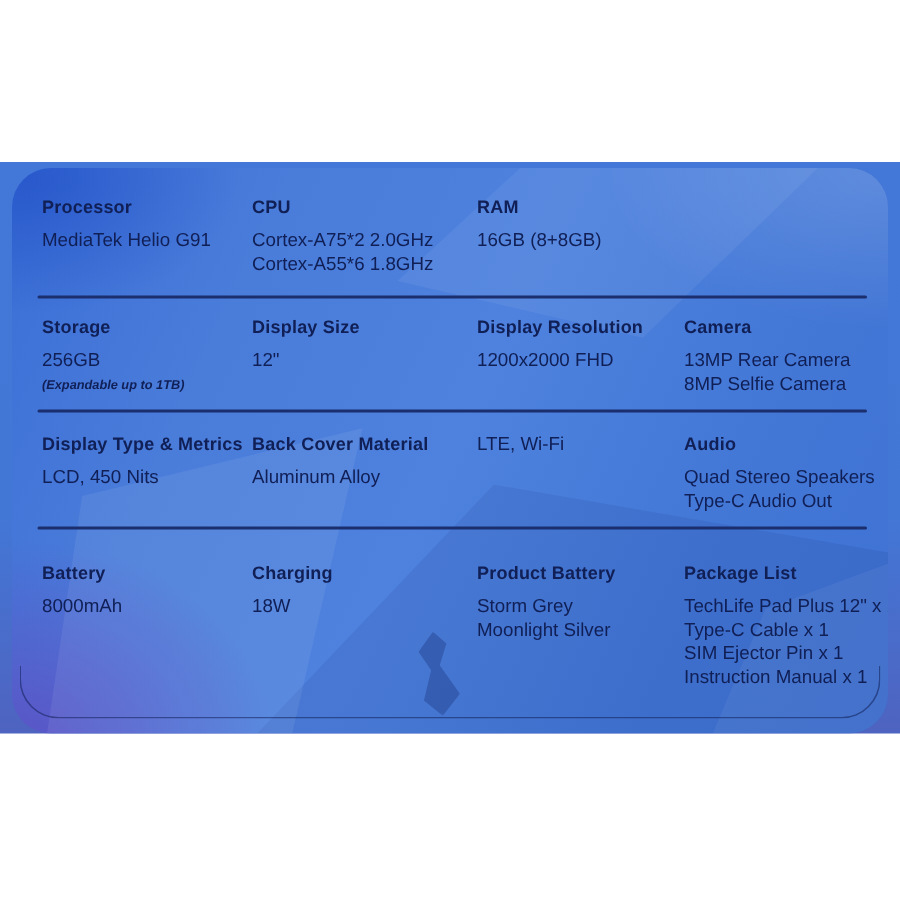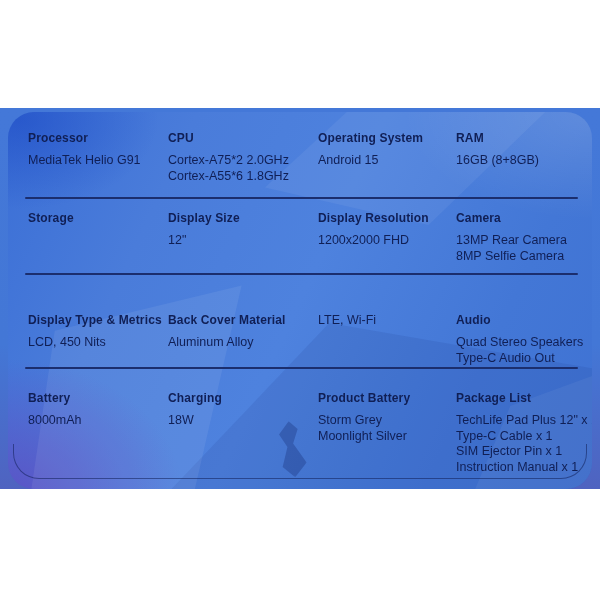--- a/index.html
+++ b/index.html
@@ -41,21 +41,21 @@
     border:1.6px solid rgba(18,32,88,0.55); border-top:none;
     border-radius:0 0 26px 26px; pointer-events:none;
   }
   .rows{position:absolute; inset:0;}
   .row{
     display:grid; grid-template-columns:140px 150px 138px 1fr;
     padding-left:20px; padding-right:10px; box-sizing:border-box;
   }
   .row1{height:85px; padding-top:19px;}
   .row2{height:74px; padding-top:12px;}
-  .row3{height:92px; padding-top:38px;}
+  .row3{height:76px; padding-top:14px;}
   .row4{padding-top:22px;}
   .divider{
     height:2px; margin-left:17px; margin-right:14px;
     background:var(--divider_navy); border-radius:1px;
   }
   .cell{padding-right:8px;}
   .label{
     font-size:12px; font-weight:700; color:var(--text_navy);
     letter-spacing:.15px; margin-bottom:8px; white-space:nowrap;
   }
@@ -88,36 +88,34 @@
             </div>
   </div>
           <div class="cell">
     <div class="label">CPU</div>
     <div class="values">
               <div class="value">Cortex-A75*2 2.0GHz</div>
               <div class="value">Cortex-A55*6 1.8GHz</div>
             </div>
   </div>
           <div class="cell">
-    <div class="label">Operating System</div>
-    <div class="values">
-              <div class="value">Android 15</div>
-            </div>
-  </div>
-          <div class="cell">
     <div class="label">RAM</div>
     <div class="values">
               <div class="value">16GB (8+8GB)</div>
             </div>
   </div>
         </div>
         <div class="divider"></div>
         <div class="row row2">
           <div class="cell">
     <div class="label">Storage</div>
+    <div class="values">
+              <div class="value">256GB</div>
+              <div class="note">(Expandable up to 1TB)</div>
+            </div>
   </div>
           <div class="cell">
     <div class="label">Display Size</div>
     <div class="values">
               <div class="value">12"</div>
             </div>
   </div>
           <div class="cell">
     <div class="label">Display Resolution</div>
     <div class="values">

